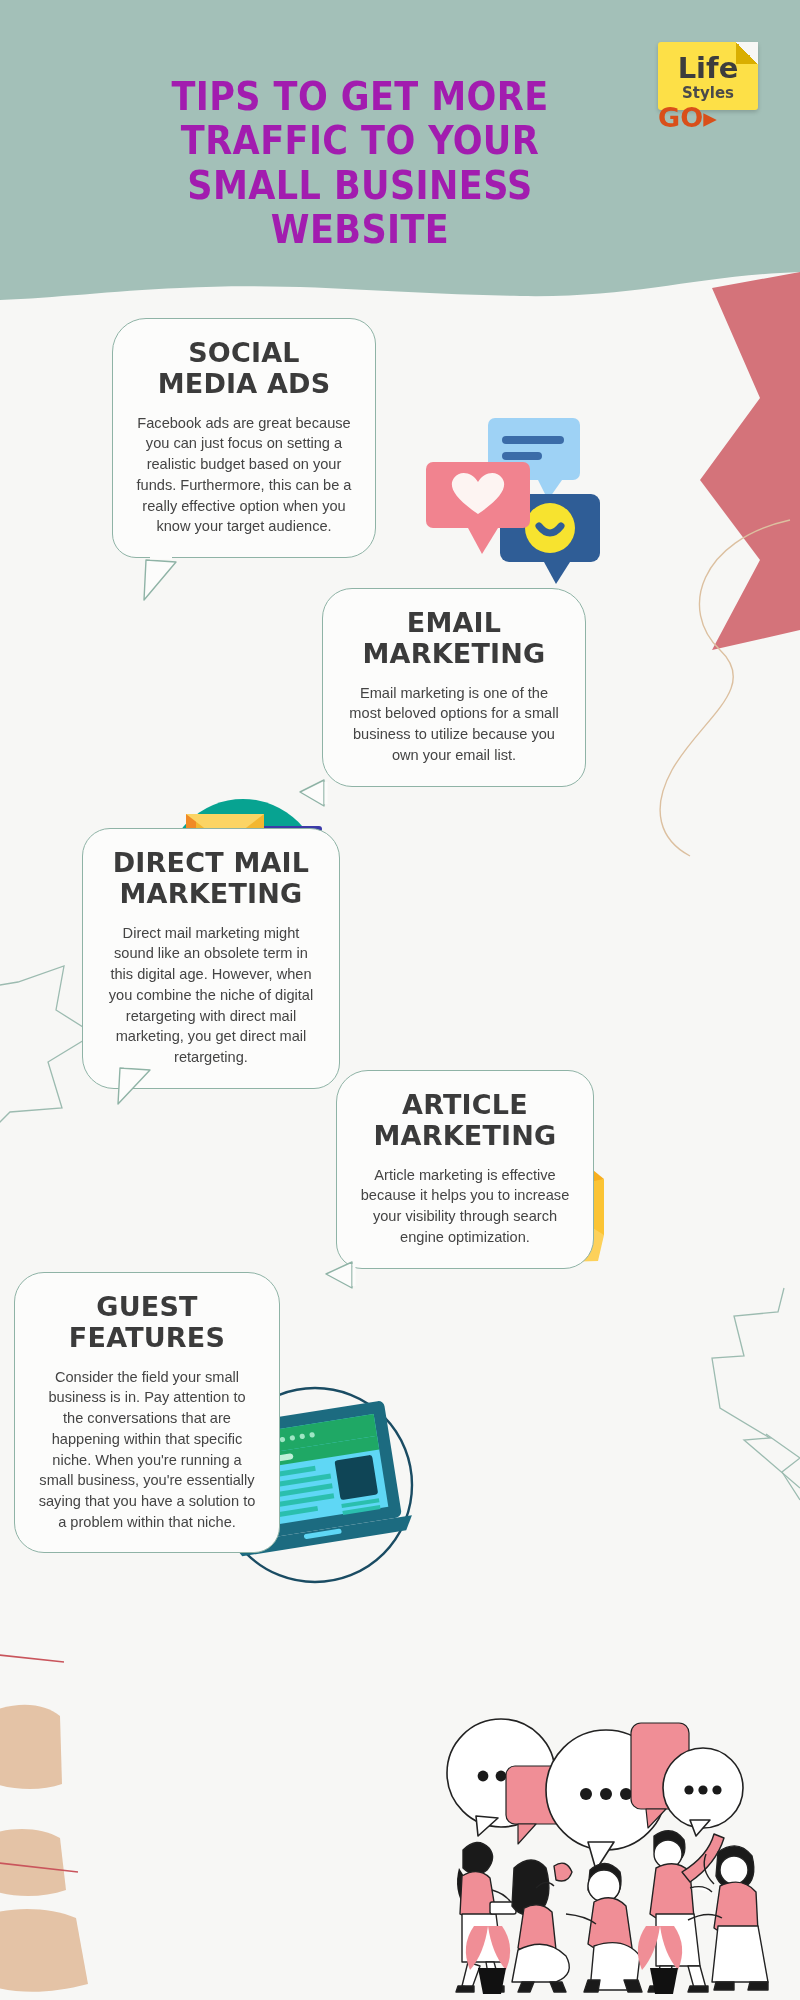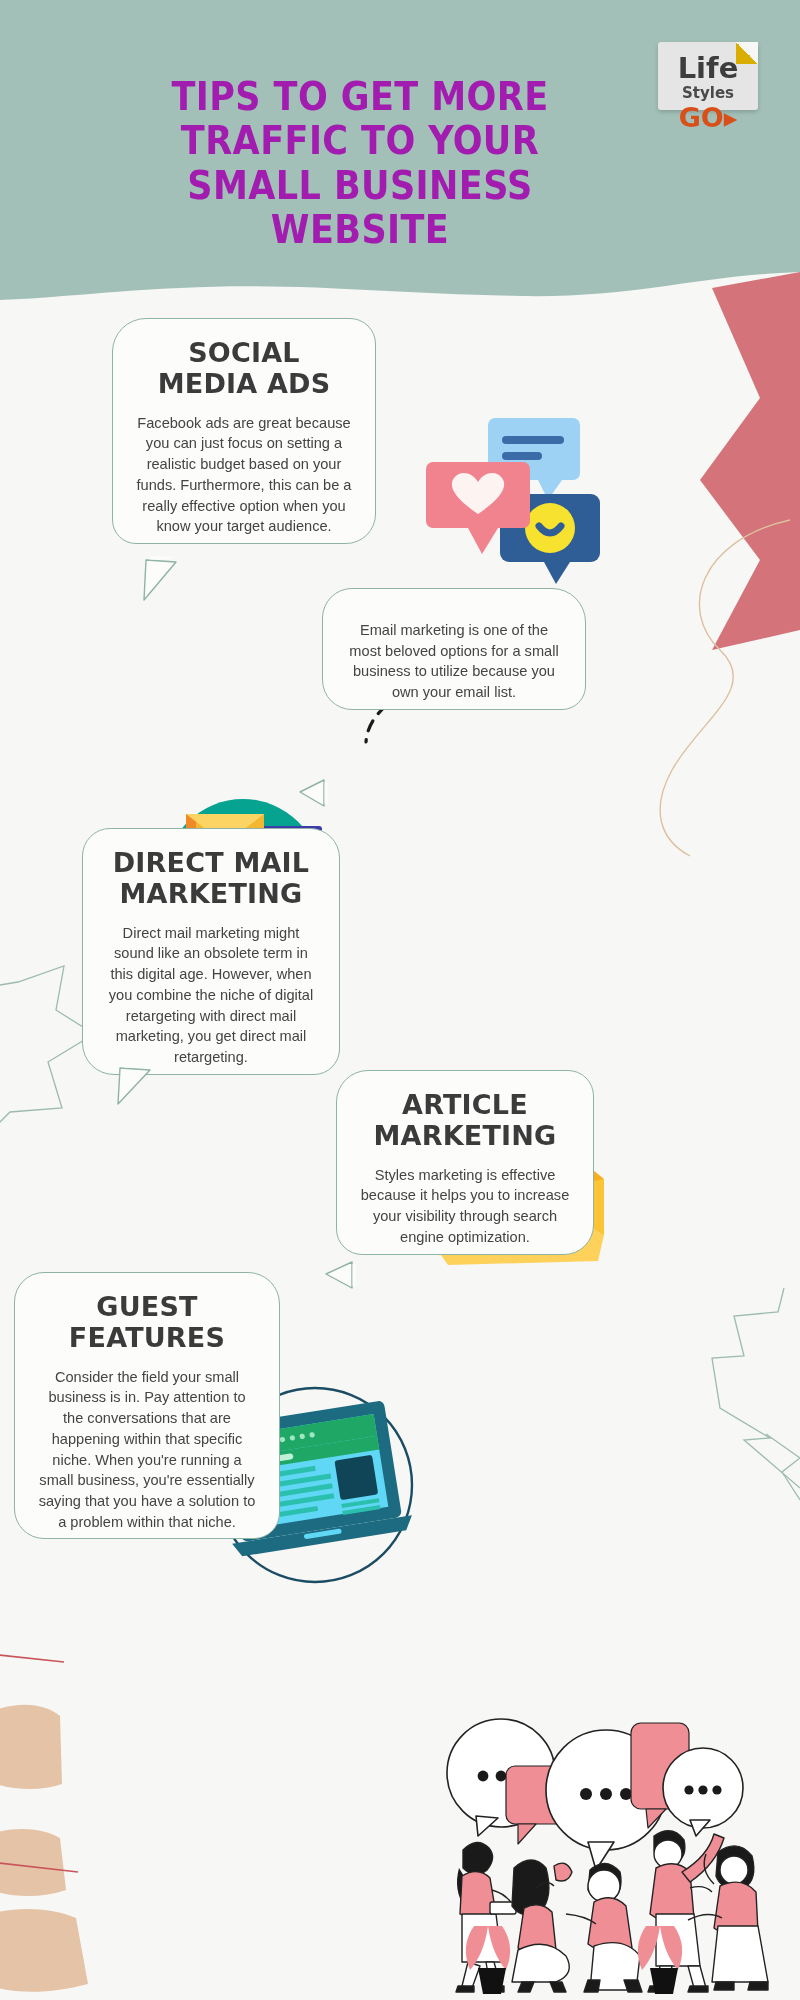--- a/index.html
+++ b/index.html
@@ -21,49 +21,49 @@
     letter-spacing:0.4px;
     color:#a21caf;
     text-transform:uppercase;
     font-family:"DejaVu Sans", sans-serif;
     font-stretch:condensed;
   }
 
   
   .logo {
     position:absolute; left:658px; top:42px; width:100px; height:68px;
-    background:#e5e5e5; border-radius:3px;
+    background:#fde047; border-radius:3px;
     box-shadow:0 2px 4px rgba(0,0,0,0.18);
   }
   .logo .fold {
     position:absolute; right:0; top:0; width:22px; height:22px;
     background:linear-gradient(225deg,#f7f7f5 0 50%, #d9ae00 50% 100%);
   }
   .logo .l-life {
     position:absolute; left:0; right:0; top:12px; text-align:center;
     font-size:29px; font-weight:bold; color:#3d3d3d; line-height:1;
     font-family:"DejaVu Sans", sans-serif;
   }
   .logo .l-styles {
     position:absolute; left:0; right:0; top:44px; text-align:center;
     font-size:15px; font-weight:bold; color:#4a4a4a; line-height:1;
     font-family:"DejaVu Sans", sans-serif;
   }
   .logo .l-go {
-    position:absolute; left:0; right:0; top:62px; text-align:center;
+    position:absolute; left:0; right:0; top:62px; text-align:left;
     font-size:27px; font-weight:bold; color:#d94f1a; line-height:1;
     font-family:"DejaVu Sans", sans-serif;
   }
 
   
   .bubble {
     position:absolute;
     background:#fcfcfb;
     border:1.4px solid #8fb3a6;
-    padding:18px 22px 6px 22px;
+    padding:18px 22px 20px 22px;
   }
   .bubble .b-title {
     text-align:center; font-weight:bold; color:#3b3b3b;
     font-size:27px; line-height:1.16; letter-spacing:0.2px;
     font-family:"DejaVu Sans", sans-serif;
     text-transform:uppercase;
   }
   .bubble .b-body {
     margin-top:13px; text-align:center; color:#444;
     font-size:14.6px; line-height:1.42;
@@ -162,20 +162,21 @@
 
       <g>
         <rect x="6" y="62" width="104" height="66" rx="7" fill="#f1838f"></rect>
         <path d="M48 128 L78 128 L62 154 Z" fill="#f1838f"></path>
         <path d="M58 114 C34 98 28 86 34 78 C40 70 52 72 58 82 C64 72 76 70 82 78 C88 86 82 98 58 114 Z" fill="#fdf4f2"></path>
       </g>
     </svg>
   </div>
 
   <div class="bubble" id="bubble-email">
+    <div class="b-title">EMAIL MARKETING</div>
     <div class="b-body">Email marketing is one of the most beloved options for a small business to utilize because you own your email list.</div>
   </div>
   <svg class="layer" viewBox="0 0 800 2000" style="pointer-events:none">
     <path d="M324 780 L300 792 L324 806 Z" fill="#fcfcfb" stroke="#8fb3a6" stroke-width="1.4" stroke-linejoin="round"></path>
     <path d="M326 782 L326 804" stroke="#fcfcfb" stroke-width="3"></path>
   </svg>
 
   <div class="iconbox" id="icon-email">
     <svg viewBox="0 0 190 190" width="190" height="190">
       <circle cx="95" cy="95" r="78" fill="#07a391"></circle>
@@ -239,21 +240,21 @@
       <path d="M12 160 L96 96 L182 150 L176 176 L26 180 Z" fill="#fdd15a"></path>
       <g fill="#ffffff" opacity="0.85">
         <rect x="78" y="152" width="22" height="7" rx="3.5"></rect>
         <circle cx="110" cy="150" r="4"></circle>
       </g>
     </svg>
   </div>
 
   <div class="bubble" id="bubble-article">
     <div class="b-title">ARTICLE MARKETING</div>
-    <div class="b-body">Styles marketing is effective because it helps you to increase your visibility through search engine optimization.</div>
+    <div class="b-body">Article marketing is effective because it helps you to increase your visibility through search engine optimization.</div>
   </div>
   <svg class="layer" viewBox="0 0 800 2000" style="pointer-events:none">
     <path d="M352 1262 L326 1274 L352 1288 Z" fill="#fcfcfb" stroke="#8fb3a6" stroke-width="1.4" stroke-linejoin="round"></path>
     <path d="M354 1264 L354 1286" stroke="#fcfcfb" stroke-width="3"></path>
   </svg>
 
   <div class="iconbox" id="icon-article">
     <svg viewBox="0 0 210 210" width="210" height="210">
       <circle cx="105" cy="105" r="97" fill="none" stroke="#1a4c63" stroke-width="2.4"></circle>
       <g transform="rotate(-9 105 105)">

